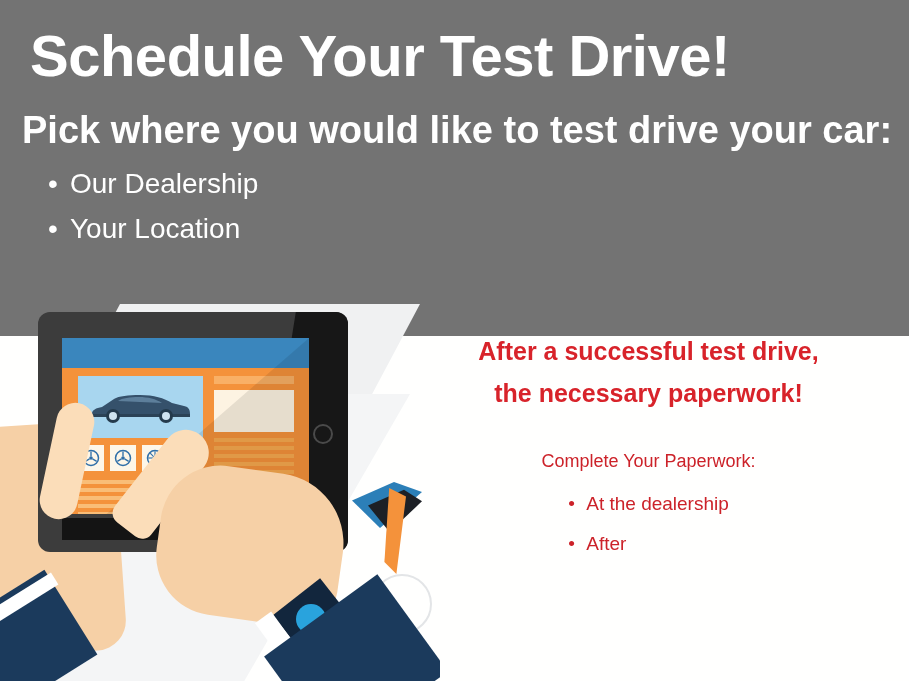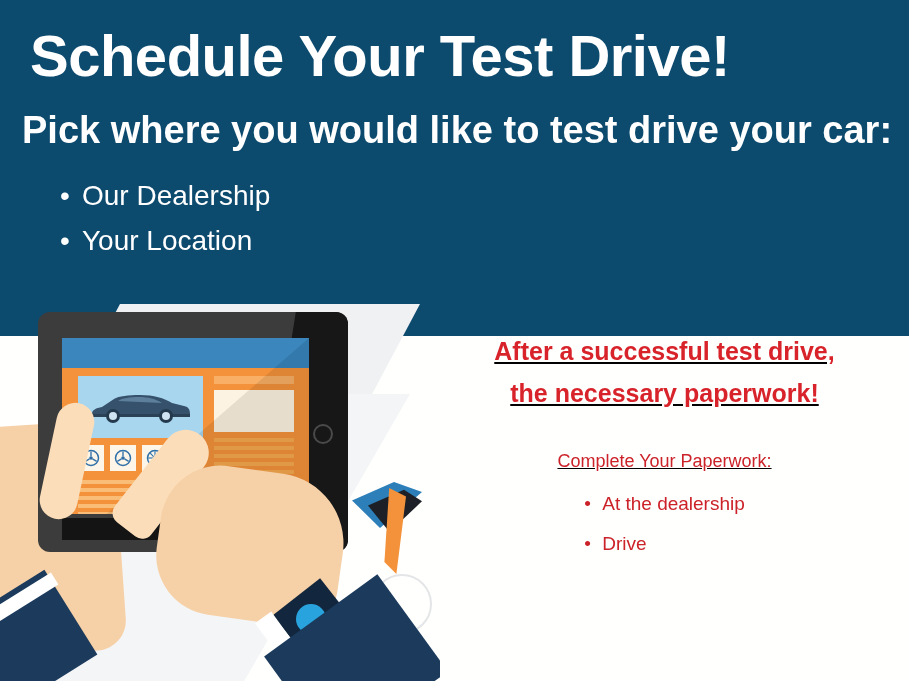--- a/index.html
+++ b/index.html
@@ -8,51 +8,50 @@
     background:#ffffff;
     font-family:"Liberation Sans", sans-serif;
     overflow:hidden;
     position:relative;
   }
   .page{position:relative;width:909px;height:681px;background:#fffffe;overflow:hidden;}
 
   
   .banner{
     position:absolute;left:0;top:0;width:909px;height:336px;
-    background:#0c4a6e;
+    background:#737373;
   }
   .headline{
     position:absolute;left:30px;top:24px;
     font-size:58px;line-height:64px;
     font-weight:bold;color:#ffffff;
     letter-spacing:-0.5px;
     white-space:nowrap;
   }
   .subhead{
     position:absolute;left:22px;top:113px;
     font-size:38px;line-height:34px;
     font-weight:bold;color:#ffffff;
     white-space:nowrap;
   }
   .banner-list{
     position:absolute;left:44px;top:157px;
-    margin:16px;padding:0;list-style:none;
+    margin:4px;padding:0;list-style:none;
   }
   .banner-list li{
     font-size:28px;line-height:45px;
     color:#ffffff;font-weight:normal;
     white-space:nowrap;
   }
   .banner-list li .bullet{display:inline-block;width:22px;}
 
   
   .right-col{
-    position:absolute;left:420px;top:330px;width:489px;
+    position:absolute;left:404px;top:330px;width:489px;
     text-align:center;
-    text-decoration:underline;
   }
   .promo-line{
     font-size:25px;line-height:42px;
     font-weight:bold;color:#d8232a;
     white-space:nowrap;
   }
   .paperwork-title{
     margin-top:30px;
     font-size:18px;line-height:34px;
     font-weight:normal;color:#cc2229;
@@ -219,21 +218,21 @@
   <div class="right-col">
     <div class="promo-line">After a successful test drive,</div>
     <div class="promo-line">the necessary paperwork!</div>
 
     <div class="paperwork-title">Complete Your Paperwork:</div>
     <ul class="paperwork-list">
       <li>
         <span class="bullet">•</span><span>At the dealership</span>
       </li>
       <li>
-        <span class="bullet">•</span><span>Drive</span>
+        <span class="bullet">•</span><span>After</span>
       </li>
     </ul>
   </div>
 
   <div class="illo">
 
     <div class="shadow-a"></div>
     <div class="shadow-b"></div>
 
     <div class="obj-blue"></div>

